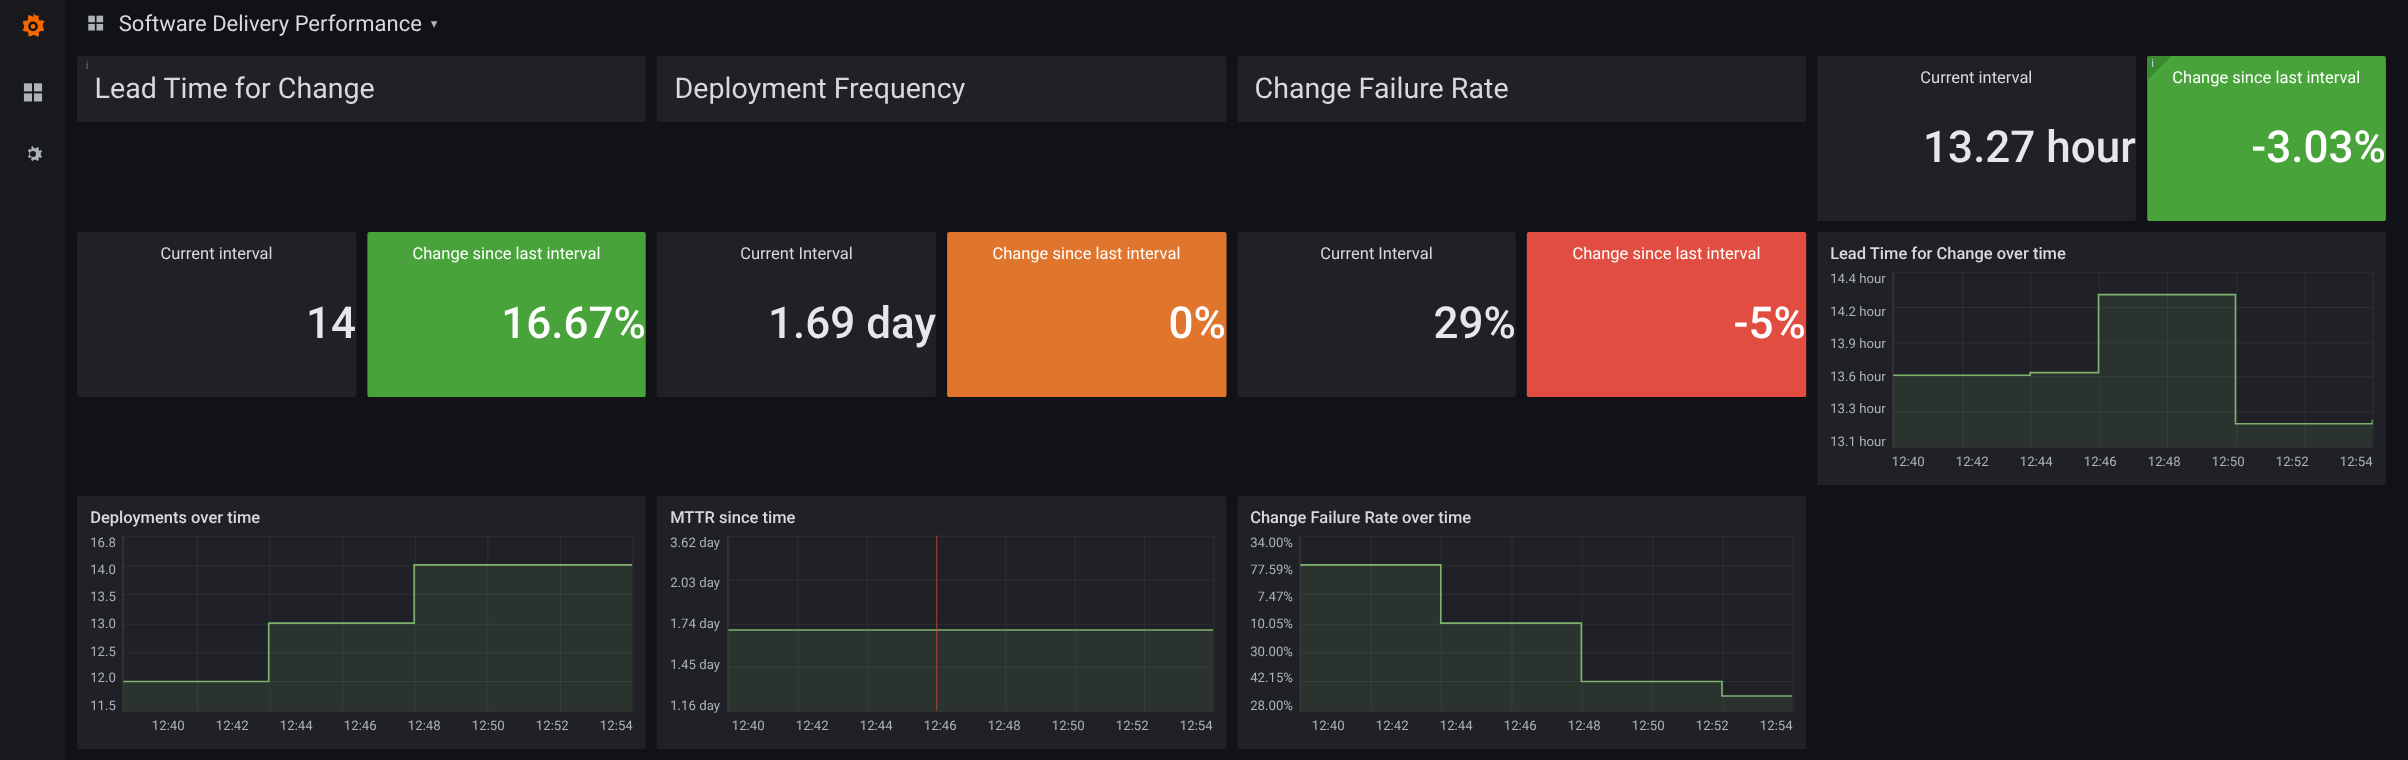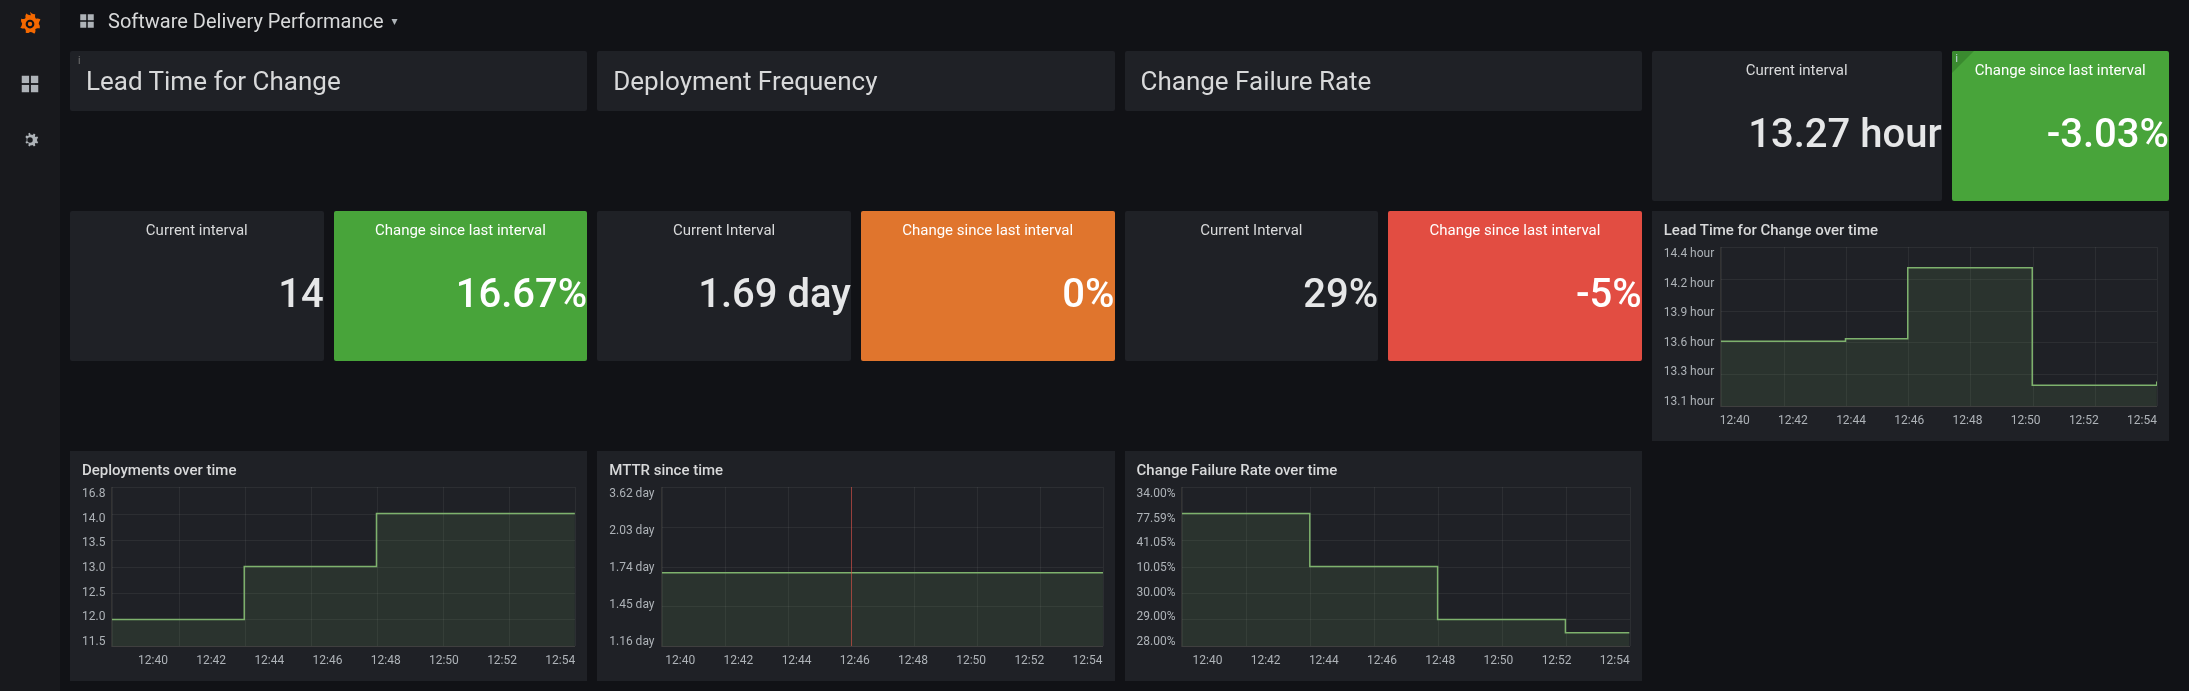--- a/index.html
+++ b/index.html
@@ -405,24 +405,24 @@
             <span>12:54</span>
           </div>
       </div>
 
       <div class="chart-panel">
         <div class="chart-title">Change Failure Rate over time</div>
         <div class="chart-body">
           <div class="y-axis">
               <span>34.00%</span>
               <span>77.59%</span>
-              <span>41.05%</span>
+              <span>7.47%</span>
               <span>10.05%</span>
               <span>30.00%</span>
-              <span>29.00%</span>
+              <span>42.15%</span>
               <span>28.00%</span>
             </div>
           <div class="plot">
               <div class="grid-h" style="top: 0%;"></div>
               <div class="grid-h" style="top: 16.6667%;"></div>
               <div class="grid-h" style="top: 33.3333%;"></div>
               <div class="grid-h" style="top: 50%;"></div>
               <div class="grid-h" style="top: 66.6667%;"></div>
               <div class="grid-h" style="top: 83.3333%;"></div>
               <div class="grid-h" style="top: 100%;"></div>

